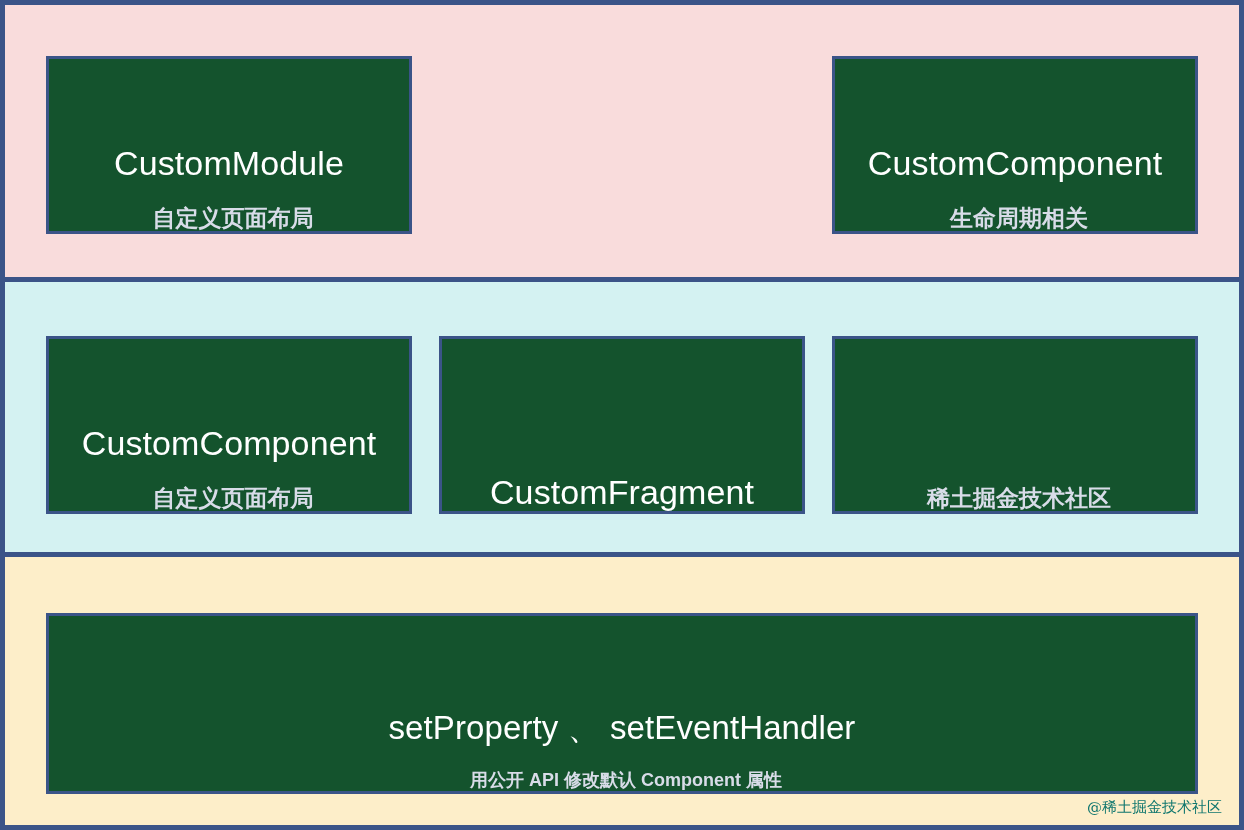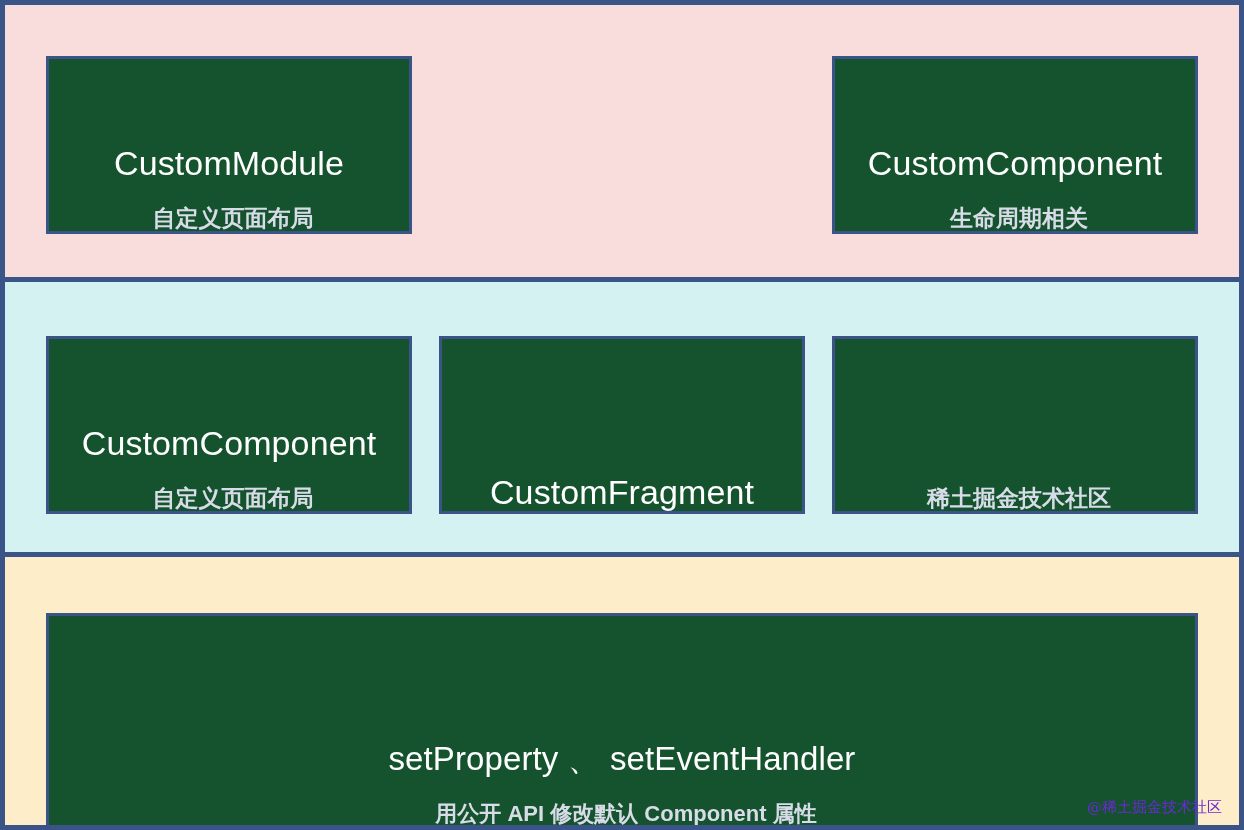--- a/index.html
+++ b/index.html
@@ -64,21 +64,21 @@
     align-items: center;
     justify-content: flex-end;
     text-align: center;
   }
   .card-small {
     width: 366px;
     height: 178px;
   }
   .card-wide {
     width: 1162px;
-    height: 216px;
+    height: 181px;
   }
   .card-title {
     color: #ffffff;
     font-size: 34px;
     line-height: 1.1;
     font-weight: 400;
     letter-spacing: 0.1px;
     white-space: nowrap;
   }
   .card-wide .card-title {
@@ -87,29 +87,29 @@
   .card-sub {
     color: #d8dce8;
     font-size: 23px;
     line-height: 1.1;
     margin-top: 23px;
     font-weight: 700;
     white-space: nowrap;
     margin-left: 8px;
   }
   .card-wide .card-sub {
-    font-size: 22px;
+    font-size: 18px;
     margin-top: 25px;
   }
   .watermark {
     position: absolute;
     right: 17px;
     bottom: 8px;
     font-size: 15px;
-    color: #6d28d9;
+    color: #0f766e;
     font-family: "DejaVu Serif", "Liberation Serif", serif;
     white-space: nowrap;
   }
 </style>
 </head>
 <body>
 
 <div id="diagram">
 
   <div class="band band-presentation"></div>

